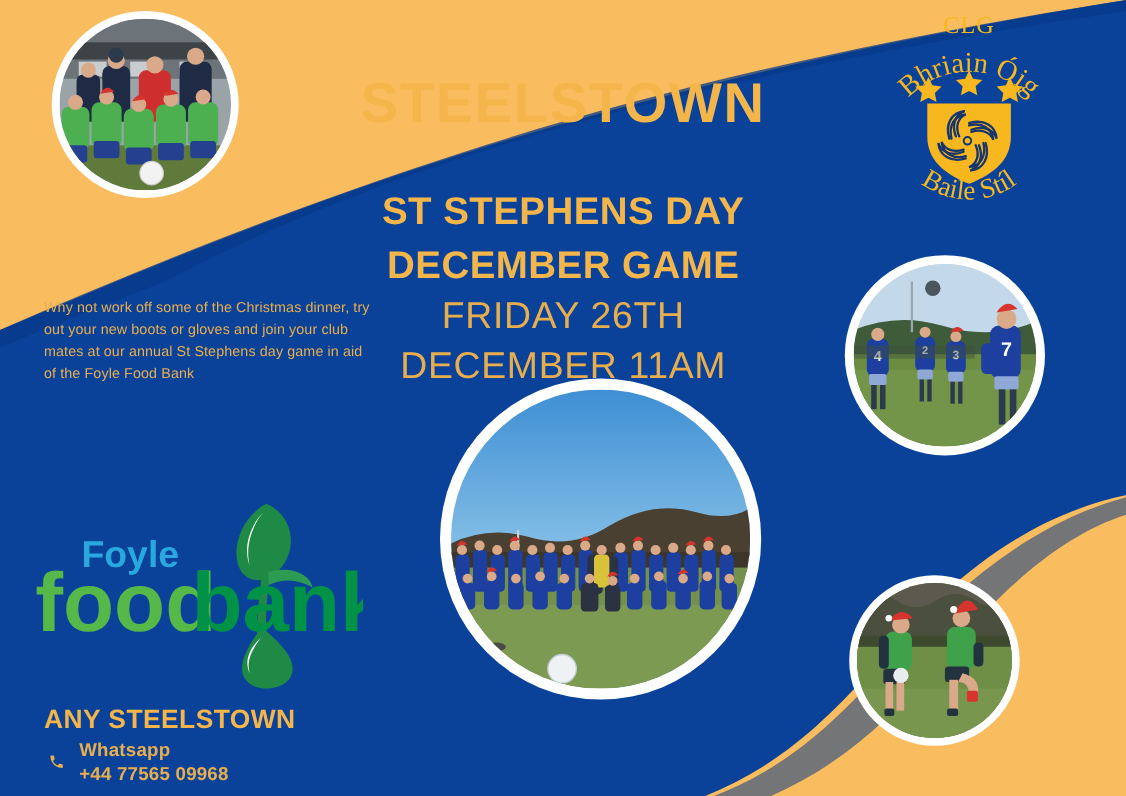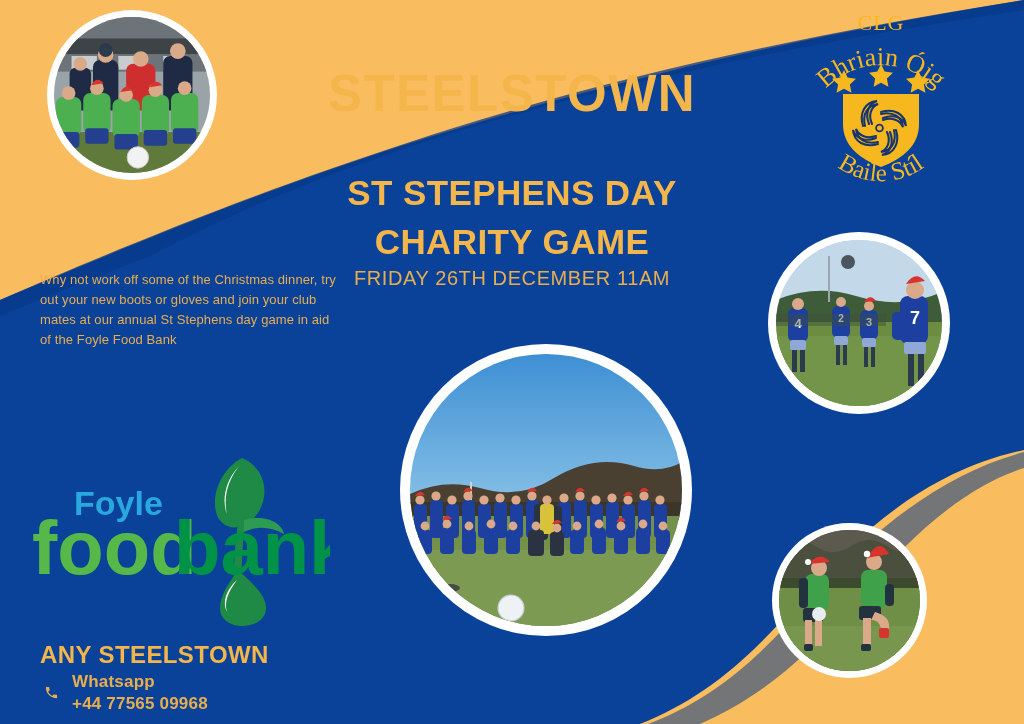--- a/index.html
+++ b/index.html
@@ -58,21 +58,21 @@
     font-size:35px;font-weight:bold;color:#F4B64B;
     letter-spacing:0.4px;line-height:1.12;margin:52px 0 0 0;
   }
   #event-title-sub2{
     font-size:35px;font-weight:bold;color:#F4B64B;
     letter-spacing:0.4px;line-height:1.12;margin:10px 0 0 0;
   }
   #event-datetime{
     position:absolute;left:330px;top:265px;width:364px;
     text-align:center;
-    font-size:20px;color:#E8AE4E;line-height:1.35;
+    font-size:34px;color:#E8AE4E;line-height:1.35;
     letter-spacing:0.6px;
   }
 
   
   #event-description{
     position:absolute;left:40px;top:270px;width:300px;
     font-size:13px;color:#E8AE4E;line-height:1.55;
     letter-spacing:0.1px;
   }
 
@@ -156,21 +156,21 @@
 
       <text font-family="'Liberation Serif',serif" font-size="25" fill="#F6B81E">
         <textPath href="#arcBotPath" startOffset="50%" text-anchor="middle">Baile Stíl</textPath>
       </text>
     </svg>
   </div>
 
   <div class="head-block">
     <div id="event-title-main">STEELSTOWN</div>
     <div id="event-title-sub1">ST STEPHENS DAY</div>
-    <div id="event-title-sub2">CHARITY GAME</div>
+    <div id="event-title-sub2">DECEMBER GAME</div>
   </div>
   <div id="event-datetime">FRIDAY 26TH DECEMBER 11AM</div>
 
   <div id="event-description">Why not work off some of the Christmas dinner, try out your new boots or gloves and join your club mates at our annual St Stephens day game in aid of the Foyle Food Bank</div>
 
   <div class="photo" id="photo-team-green">
     <div class="inner">
       <svg viewBox="0 0 160 160" preserveAspectRatio="xMidYMid slice" xmlns="http://www.w3.org/2000/svg">
         <rect width="160" height="160" fill="#9aa3a8"></rect>
         <rect x="0" y="0" width="160" height="56" fill="#6d7479"></rect>

